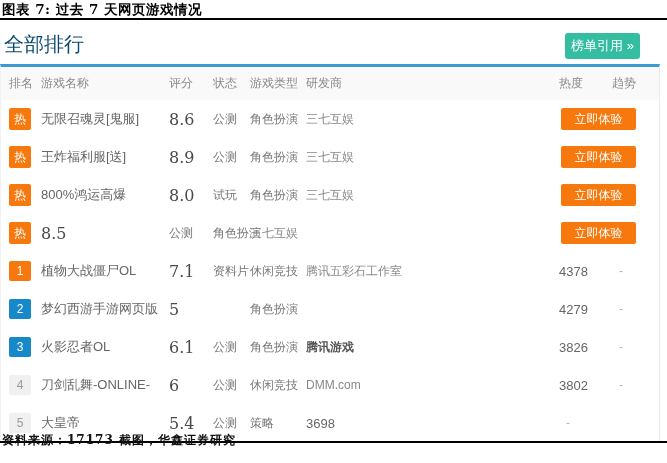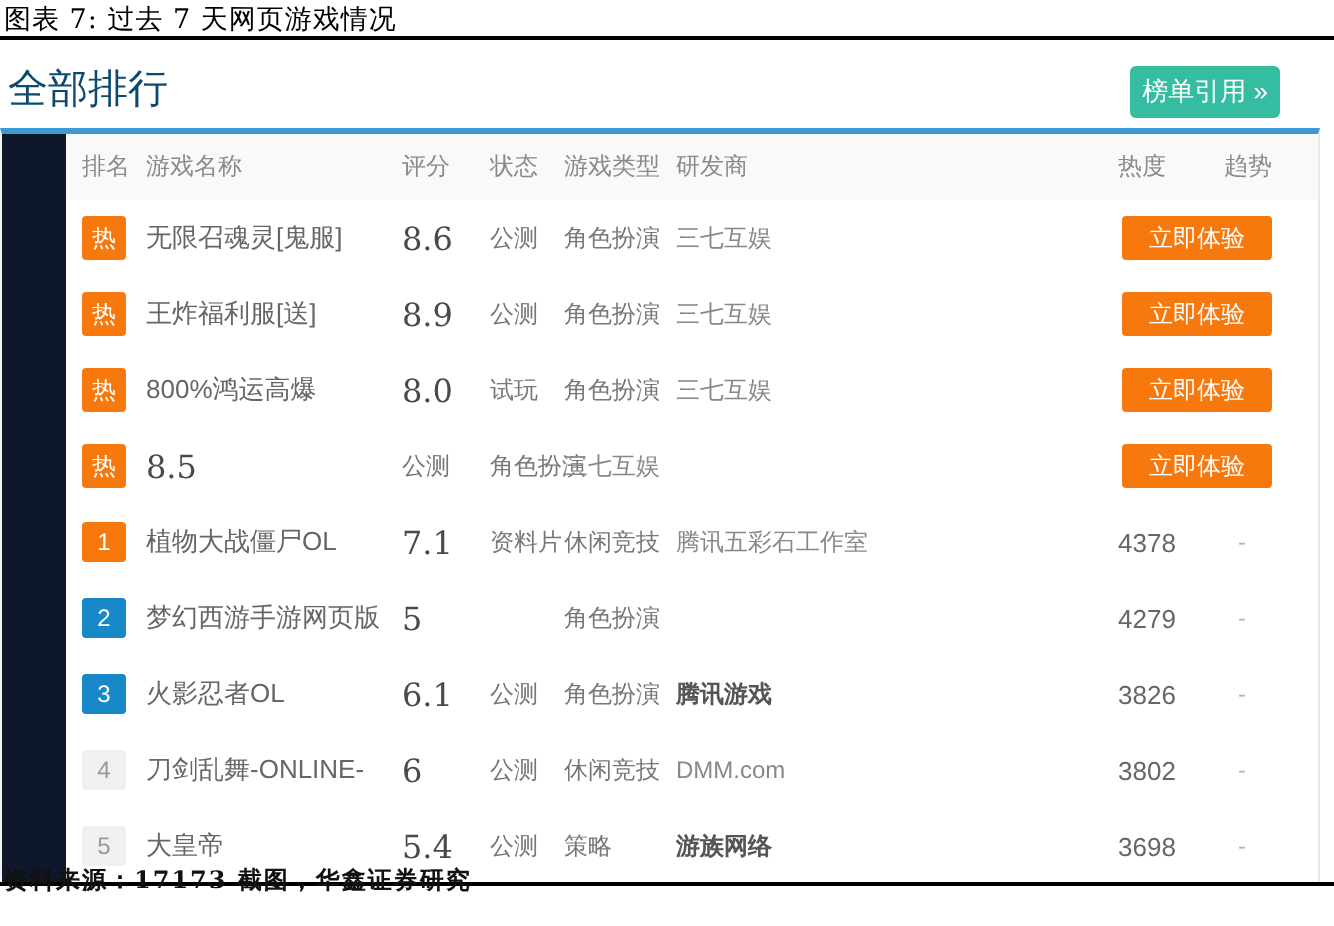--- a/index.html
+++ b/index.html
@@ -4,21 +4,21 @@
 <style>
   :root{
     --orange:#F7790D; --blue:#1789C9; --teal:#35BDA2; --table_top:#3C99D4;
   }
   *{box-sizing:border-box; margin:0; padding:0;}
   html,body{width:667px; height:463px; background:#fff; overflow:hidden;}
   body{font-family:"Liberation Sans", sans-serif; position:relative;}
 
   .fig-title{
     position:absolute; top:1px; left:2px;
-    font-family:"DejaVu Serif", serif; font-weight:normal;
+    font-family:"DejaVu Serif", serif; font-weight:bold;
     font-size:13.5px; color:#000; letter-spacing:0.5px; white-space:nowrap;
   }
   .title-rule{position:absolute; top:18px; left:0; width:667px; height:2px; background:#000;}
 
   .widget-heading{
     position:absolute; top:31px; left:4px;
     font-size:20px; color:#0c4a6e; white-space:nowrap;
   }
   .cite-btn{
     position:absolute; top:33px; left:565px; width:75px; height:26px;
@@ -26,21 +26,20 @@
     border:none; border-radius:3px; text-align:center; cursor:pointer;
     font-family:"Liberation Sans", sans-serif;
   }
 
   .table-wrap{
     position:absolute; top:64px; left:0; width:660px;
     border-top:3px solid var(--table_top);
     border-right:1px solid #E9E9E9;
     border-left:1px solid #F2F2F2;
     background:#0f172a;
-    padding-left:32px;
   }
   .thead,.trow{
     display:grid;
     grid-template-columns:32px 128px 44px 37px 56px 1fr 53px 39px;
     align-items:center;
     padding-left:8px; padding-right:8px;
   }
   .thead{height:33px; background:#F9F9F9; color:#8A8A8A; font-size:12px;}
   .hcell{white-space:nowrap;}
   .trow{height:38px; background:#fff;}
@@ -186,21 +185,20 @@
     <div class="cell heat">3802</div>
     <div class="cell trend">-</div>
   </div>
 
   <div class="trow">
     <div class="cell rank-cell"><span class="badge rank-gray">5</span></div>
     <div class="cell name">大皇帝</div>
     <div class="cell rating">5.4</div>
     <div class="cell status">公测</div>
     <div class="cell type">策略</div>
-    <div class="cell dev bold">游族网络</div>
     <div class="cell heat">3698</div>
     <div class="cell trend">-</div>
   </div>
 </div>
   </div>
 
   <div class="source-rule"></div>
   <div class="source-text">资料来源：17173 截图，华鑫证券研究</div>
 
 </div>

